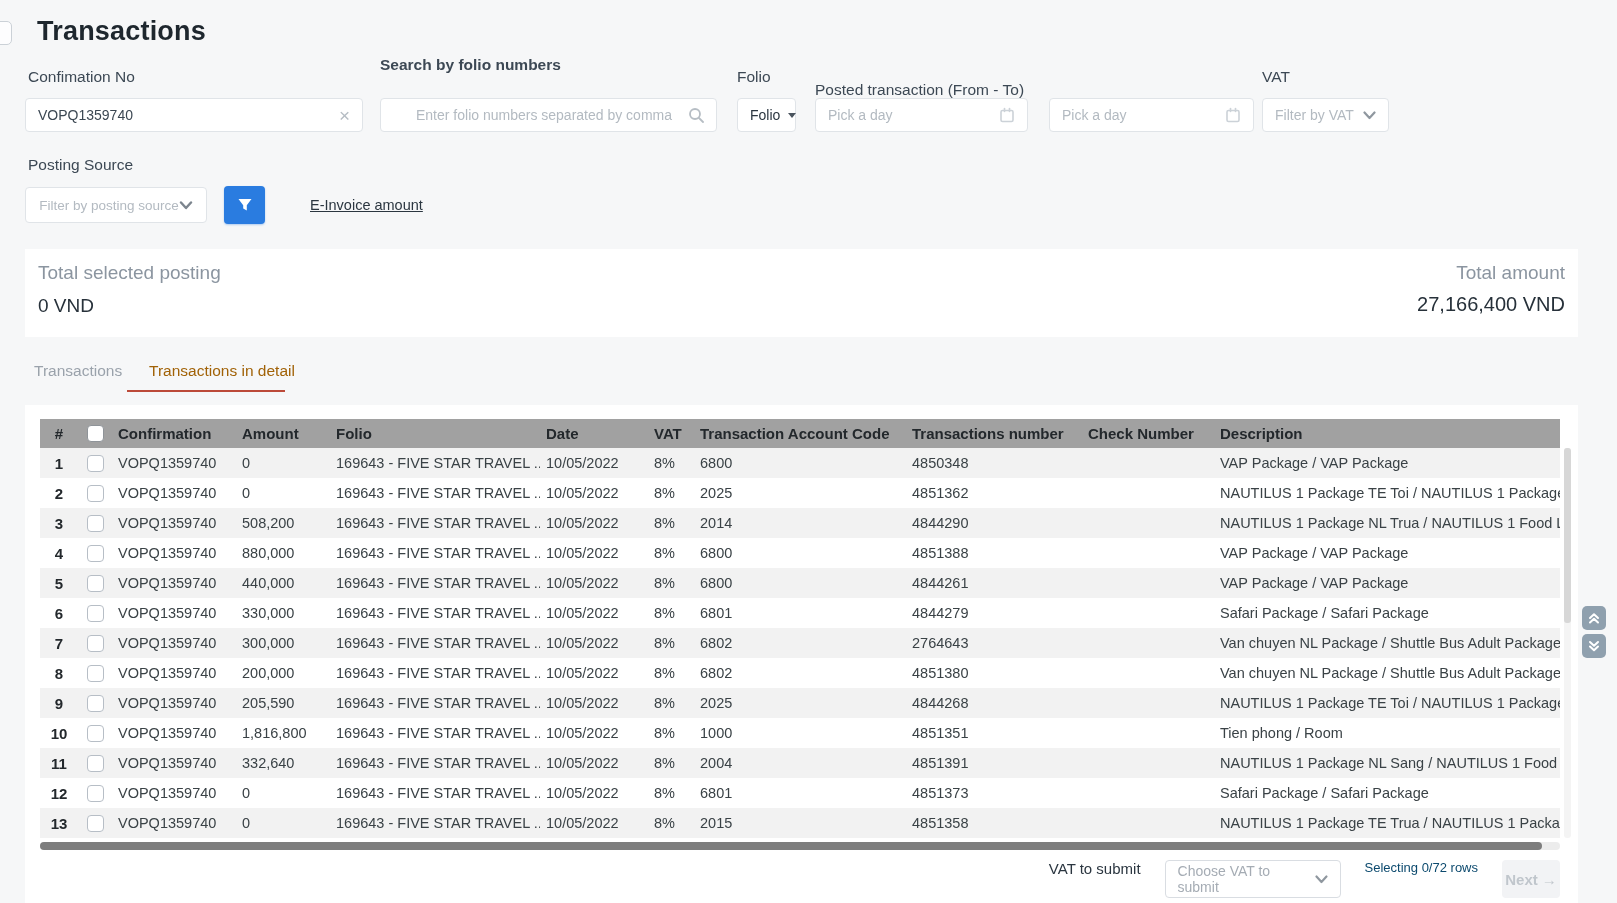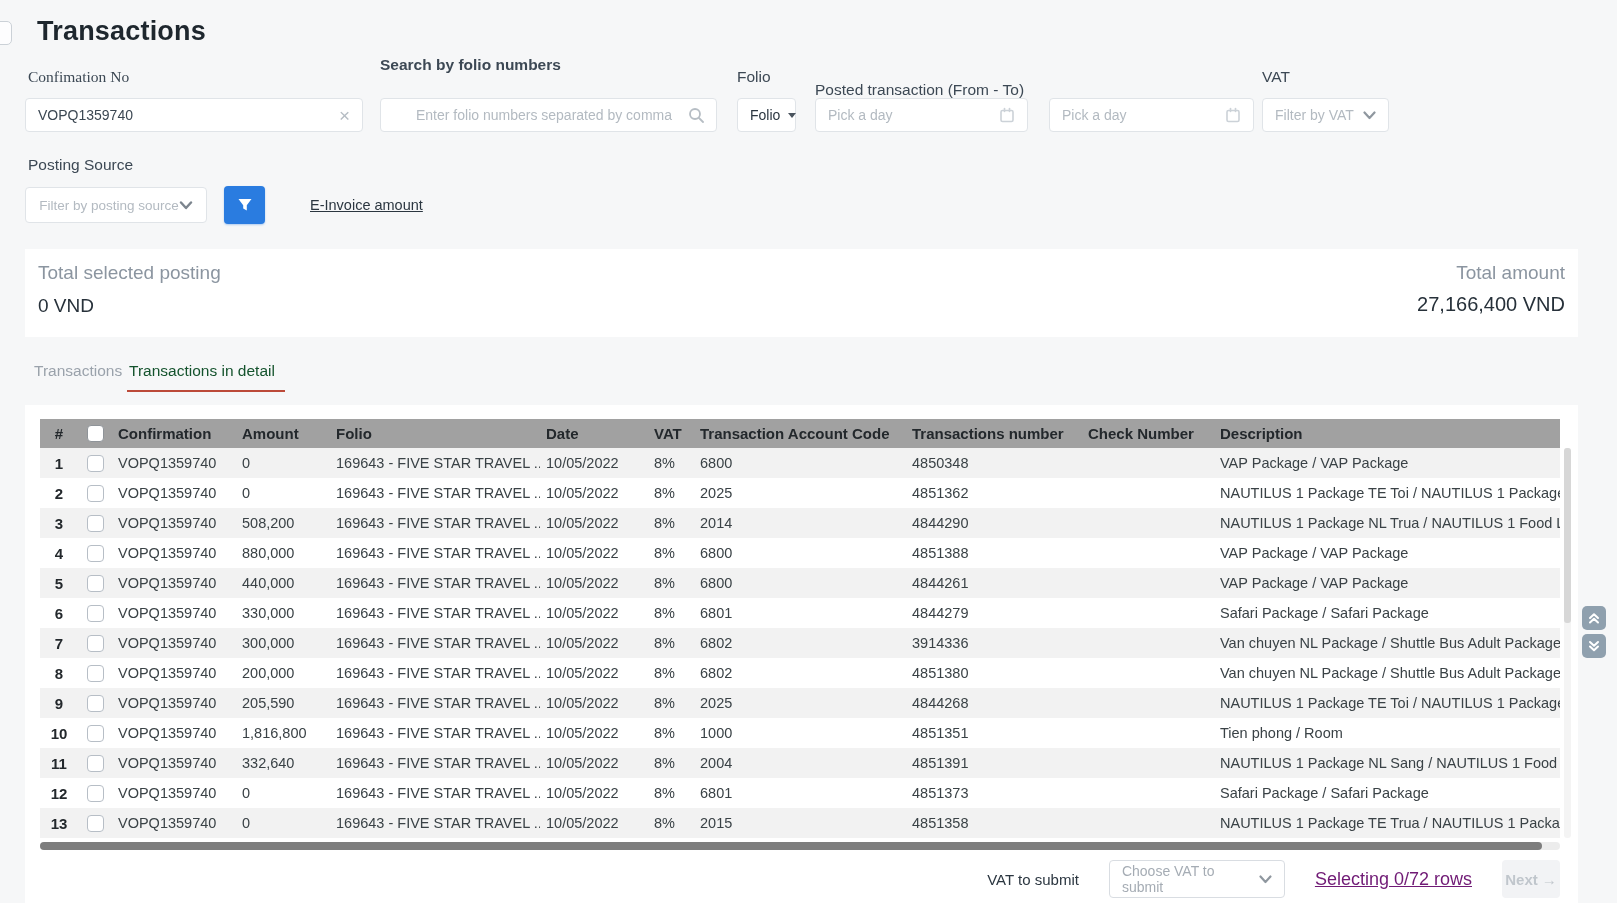--- a/index.html
+++ b/index.html
@@ -18,21 +18,21 @@
     background:#fdfdfe; border:1px solid #cbd1d7; border-radius:5px;
   }
 
   .page-title {
     position:absolute; left:37px; top:16px;
     font-size:27px; font-weight:600; color:#1e272e; letter-spacing:.2px;
   }
 
   
   .flabel { position:absolute; font-size:15.5px; color:#3c4854; }
-  .lab-conf   { left:28px;  top:68px;font-family:Liberation Serif, serif; }
+  .lab-conf   { left:28px;  top:68px; }
   .lab-search { left:380px; top:56px;font-weight:bold; }
   .lab-folio  { left:737px; top:68px; }
   .lab-posted { left:815px; top:81px; }
   .lab-vat    { left:1262px;top:68px; }
   .lab-psource{ left:28px;  top:156px; }
 
   .ibox {
     position:absolute; height:34px; background:#fff;
     border:1px solid #e0e4e8; border-radius:4px;
     display:flex; align-items:center; padding:0 12px;
@@ -69,21 +69,21 @@
     position:absolute; left:25px; top:249px; width:1553px; height:88px; background:#fff;
   }
   .tot-sel-label { position:absolute; left:13px; top:13px; font-size:19px; color:#8b95a0; }
   .tot-sel-value { position:absolute; left:13px; top:46px; font-size:19px; color:#27313a; }
   .tot-amt-label { position:absolute; right:13px; top:13px; font-size:19px; color:#8b95a0; }
   .tot-amt-value { position:absolute; right:13px; top:44px; font-size:20px; color:#27313a; }
 
   
   .tab { position:absolute; top:362px; font-size:15.5px; cursor:pointer; }
   .tab-1 { left:34px; color:#9aa2ab; }
-  .tab-2 { left:129px; color:#14532d; }
+  .tab-2 { left:149px; color:#a16207; }
   .tab-underline { position:absolute; left:127px; top:390px; width:158px; height:2px; background:#bc4a39; }
 
   
   .table-card {
     position:absolute; left:25px; top:405px; width:1553px; height:498px; background:#fff;
   }
   .grid {
     display:grid;
     grid-template-columns:38px 34px 124px 94px 210px 108px 46px 212px 176px 132px 346px;
     align-items:center;
@@ -118,29 +118,29 @@
     background:#f4f4f4; border-radius:3px;
   }
   .vscroll-thumb {
     position:absolute; left:0; top:0; width:7px; height:175px;
     background:#d7d7d7; border-radius:3px; cursor:pointer;
   }
 
   
   .tfooter {
     position:absolute; right:18px; top:455px; height:38px;
-    display:flex; align-items:center; gap:30px;
+    display:flex; gap:24px;
   }
   .vat-submit-label { font-size:15px; color:#2b3640; }
   .dd-vat-submit {
     width:176px; height:38px; background:#fff; border:1px solid #d9dde2; border-radius:4px;
     display:flex; align-items:center; justify-content:space-between; padding:0 12px;
     font-size:14px; color:#a5acb4; cursor:pointer;
   }
-  .selecting-text { font-size:18px; color:#701a75;text-decoration:underline; }
+  .selecting-text { font-size:13px; color:#0c4a6e; }
   .btn-next {
     width:58px; height:38px; background:#f2f3f5; border:none; border-radius:4px;
     font-family:inherit; font-size:15px; font-weight:600; color:#c0c6cc;
     display:flex; align-items:center; justify-content:center; gap:4px;
   }
 
   
   .jump-btn {
     position:absolute; left:1582px; width:24px; height:24px;
     background:#8fa0ae; border-radius:5px; display:flex; align-items:center; justify-content:center;
@@ -346,21 +346,21 @@
     <div class="c c-num">7</div>
     <div class="c c-cb">
             <span class="cb"></span>
           </div>
     <div class="c">VOPQ1359740</div>
     <div class="c">300,000</div>
     <div class="c">169643 - FIVE STAR TRAVEL ...</div>
     <div class="c">10/05/2022</div>
     <div class="c">8%</div>
     <div class="c">6802</div>
-    <div class="c">3914336</div>
+    <div class="c">2764643</div>
     <div class="c"></div>
     <div class="c">Van chuyen NL Package / Shuttle Bus Adult Package</div>
   </div>
         <div class="trow grid">
     <div class="c c-num">8</div>
     <div class="c c-cb">
             <span class="cb"></span>
           </div>
     <div class="c">VOPQ1359740</div>
     <div class="c">200,000</div>

